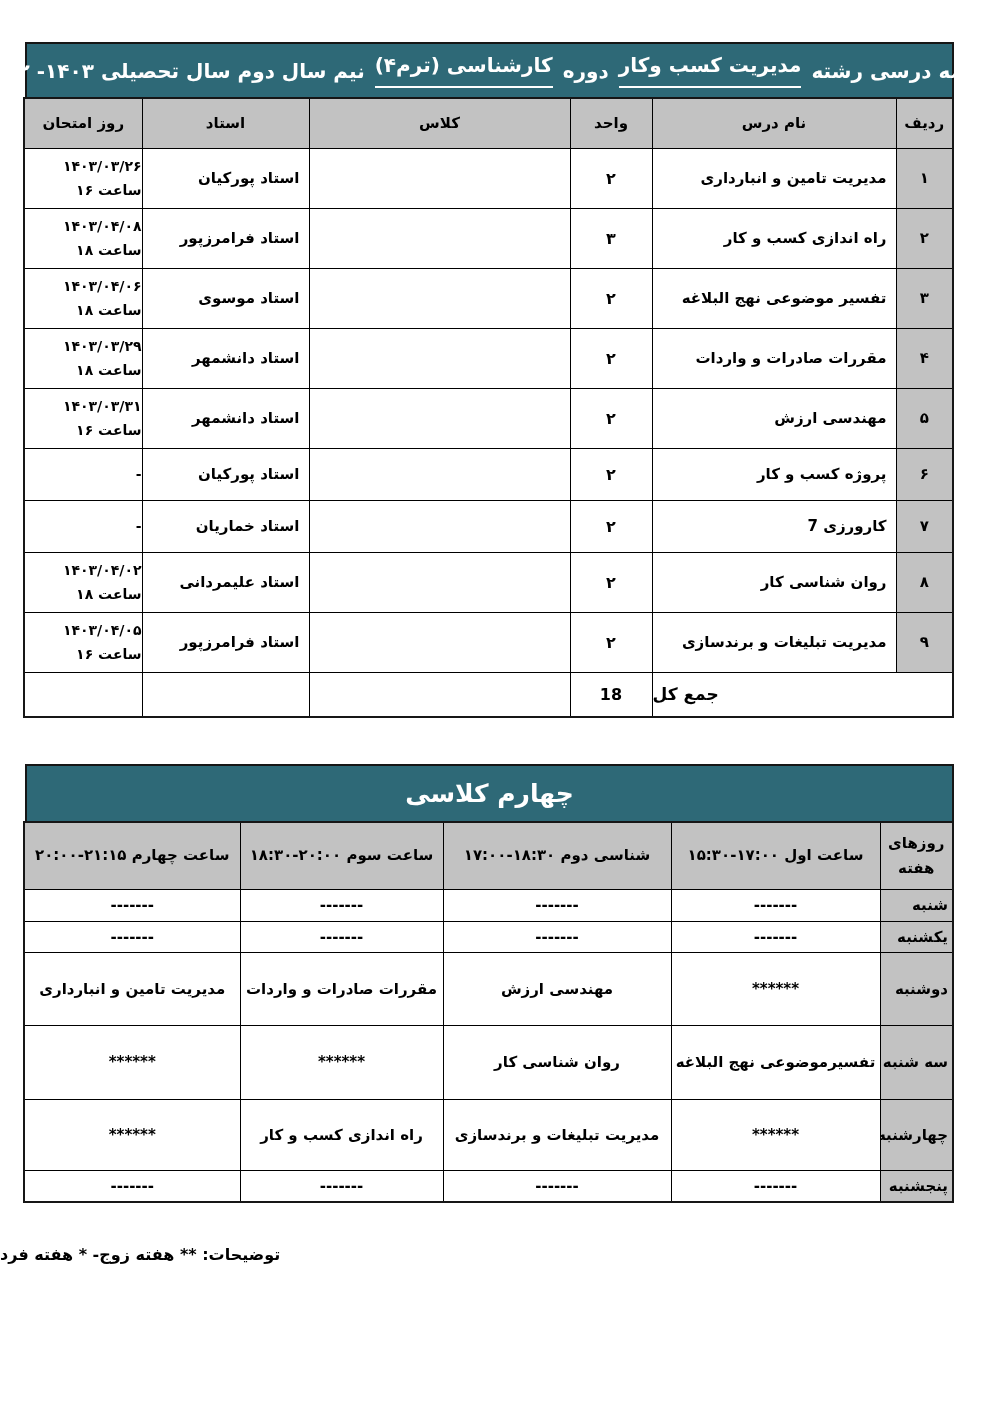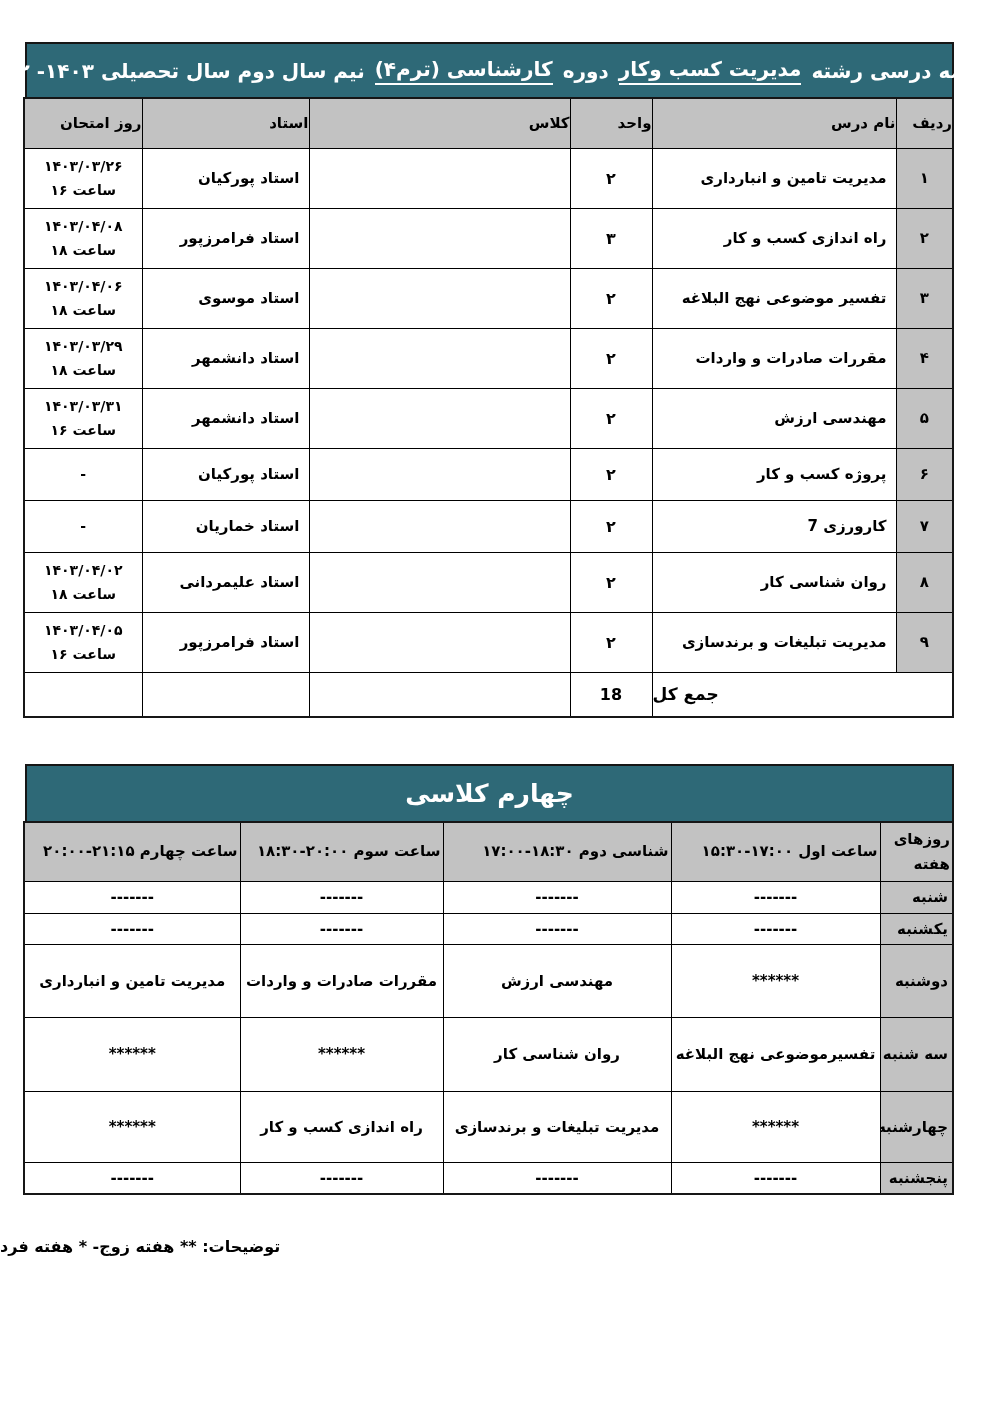--- a/index.html
+++ b/index.html
@@ -20,58 +20,58 @@
     background: #2e6977;
     color: #fff;
     border: 2px solid #161616;
     border-bottom: none;
     display: flex; align-items: center; justify-content: center;
     text-align: center;
   }
   .titlebar1 { height: 55px; font-size: 20px; white-space: nowrap; }
   .titlebar2 { height: 57px; font-size: 25px; }
   .t-part { margin: 0 5px; }
-  .t-underline { border-bottom: 2px solid #fff; padding-bottom: 2px; }
+  .t-underline { border-bottom: 2px solid #fff; padding-bottom: 9px; }
 
   table {
     border-collapse: collapse;
     table-layout: fixed;
     width: 929px;
     background: #fff;
     border: 2px solid #161616;
   }
   td, th { border: 1px solid #000; vertical-align: middle; overflow: hidden; }
-  th { background: #c2c2c2; text-align: right; font-size: 15px; font-weight: bold; }
+  th { background: #c2c2c2; text-align: center; font-size: 15px; font-weight: bold; }
 
   
   .col-no      { width: 57px;  }
   .col-course  { width: 244px; }
   .col-units   { width: 82px;  }
   .col-class   { width: 261px; }
   .col-teacher { width: 167px; }
   .col-exam    { width: 118px; }
 
   .course-table .hdr-row { height: 50px; }
   .c-no      { background: #c2c2c2; text-align: center; font-size: 15px; }
   .c-course  { text-align: right; padding-right: 9px; font-size: 15px; }
   .c-units   { text-align: center; font-size: 16px; }
   .c-class   { background: #fff; }
   .c-teacher { text-align: right; padding-right: 9px; font-size: 15px; }
-  .c-exam    { text-align: center; font-size: 14px; }
+  .c-exam    { text-align: right; font-size: 14px; }
   .c-exam div { line-height: 24px; }
   .c-total-label { text-align: left; font-size: 17px; }
 
   
   .col-day   { width: 73px;  }
   .col-slot1 { width: 209px; }
   .col-slot2 { width: 228px; }
   .col-slot3 { width: 203px; }
   .col-slot4 { width: 216px; }
 
-  .sched-table .hdr-row { height: 59px; margin-left: 20px; }
+  .sched-table .hdr-row { height: 67px; margin-left: 20px; }
   .sched-table th { line-height: 1.65; padding: 0 2px; }
   .slot-range { unicode-bidi: isolate; }
   .s-day  { background: #c2c2c2; text-align: right; padding-right: 4px; font-size: 15px; }
   .s-slot { text-align: center; font-size: 15px; padding: 0 3px; }
 
   .footnote {
     margin-top: 42px;
     text-align: left;
     padding-right: 107px;
     font-size: 16px;

